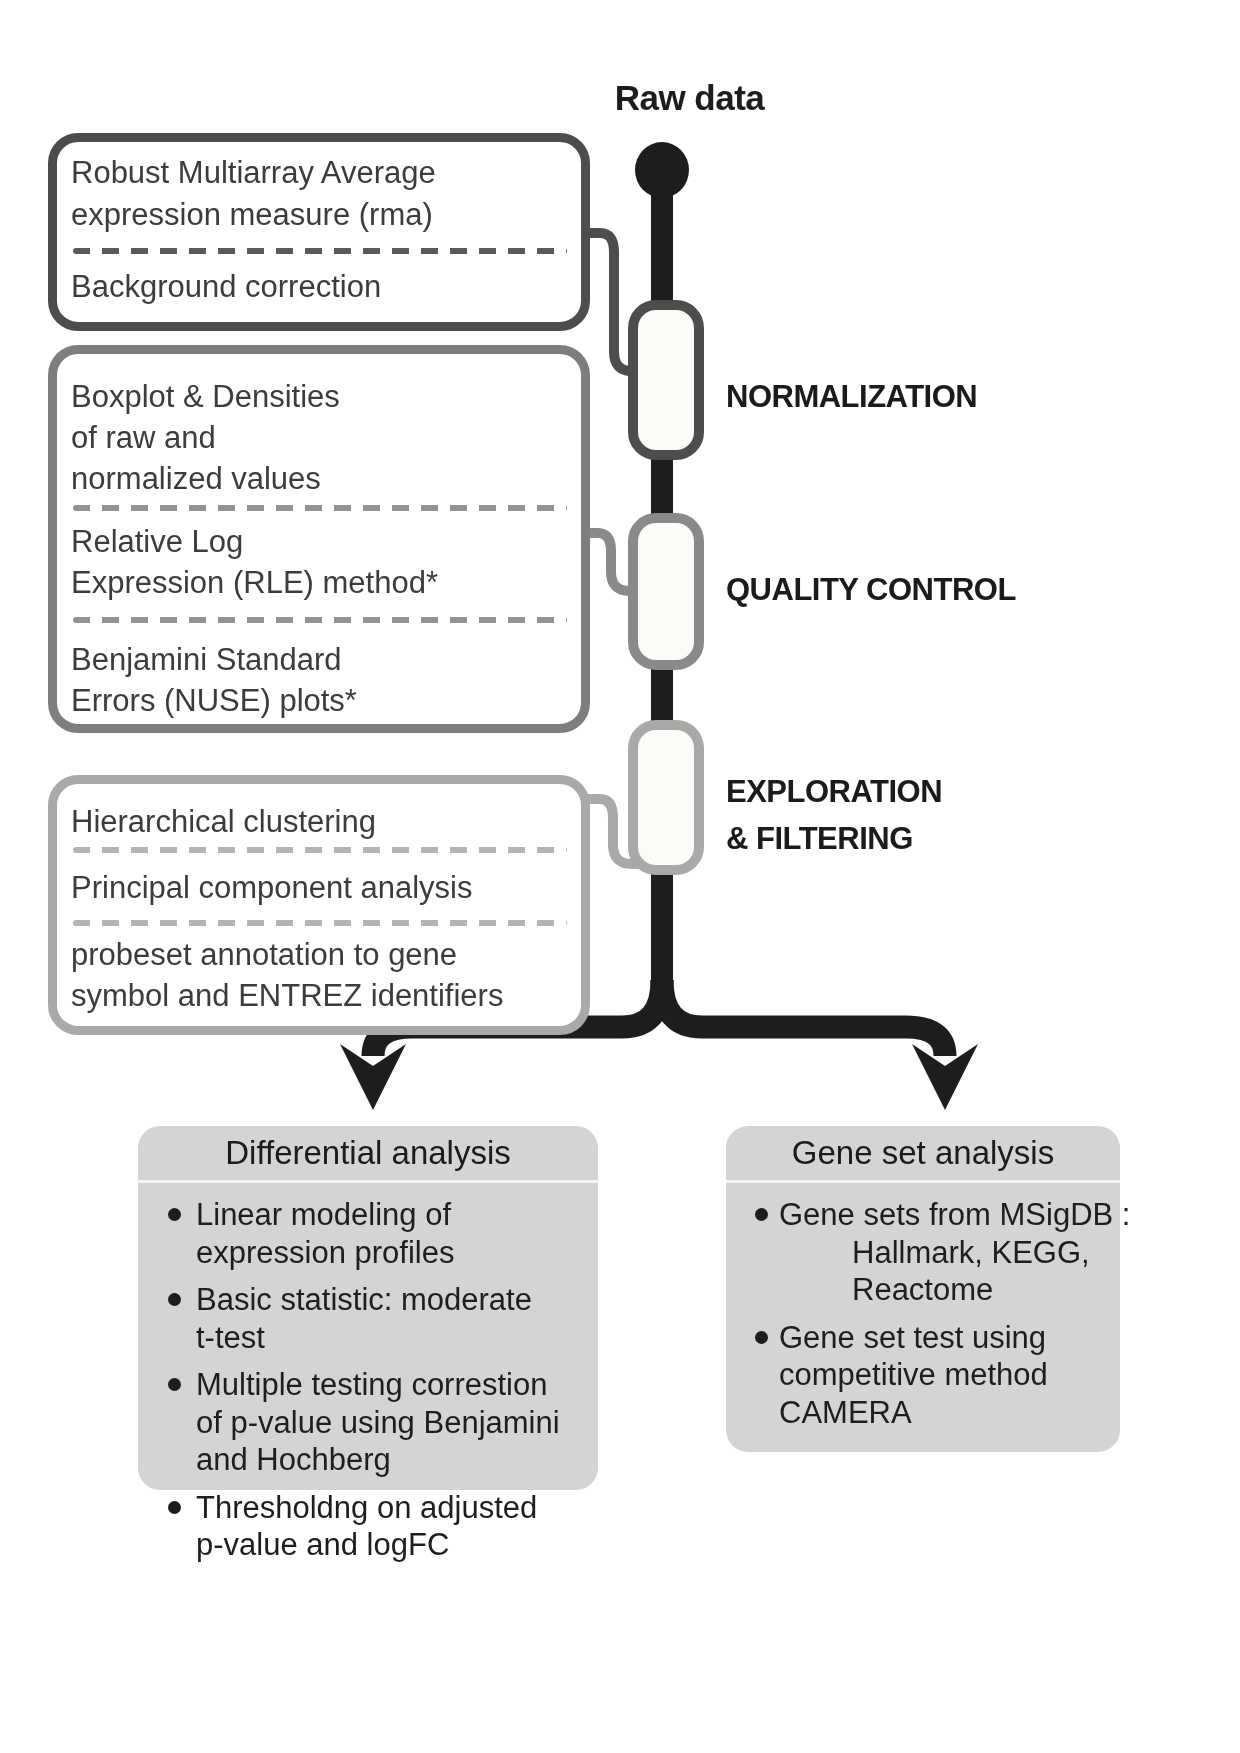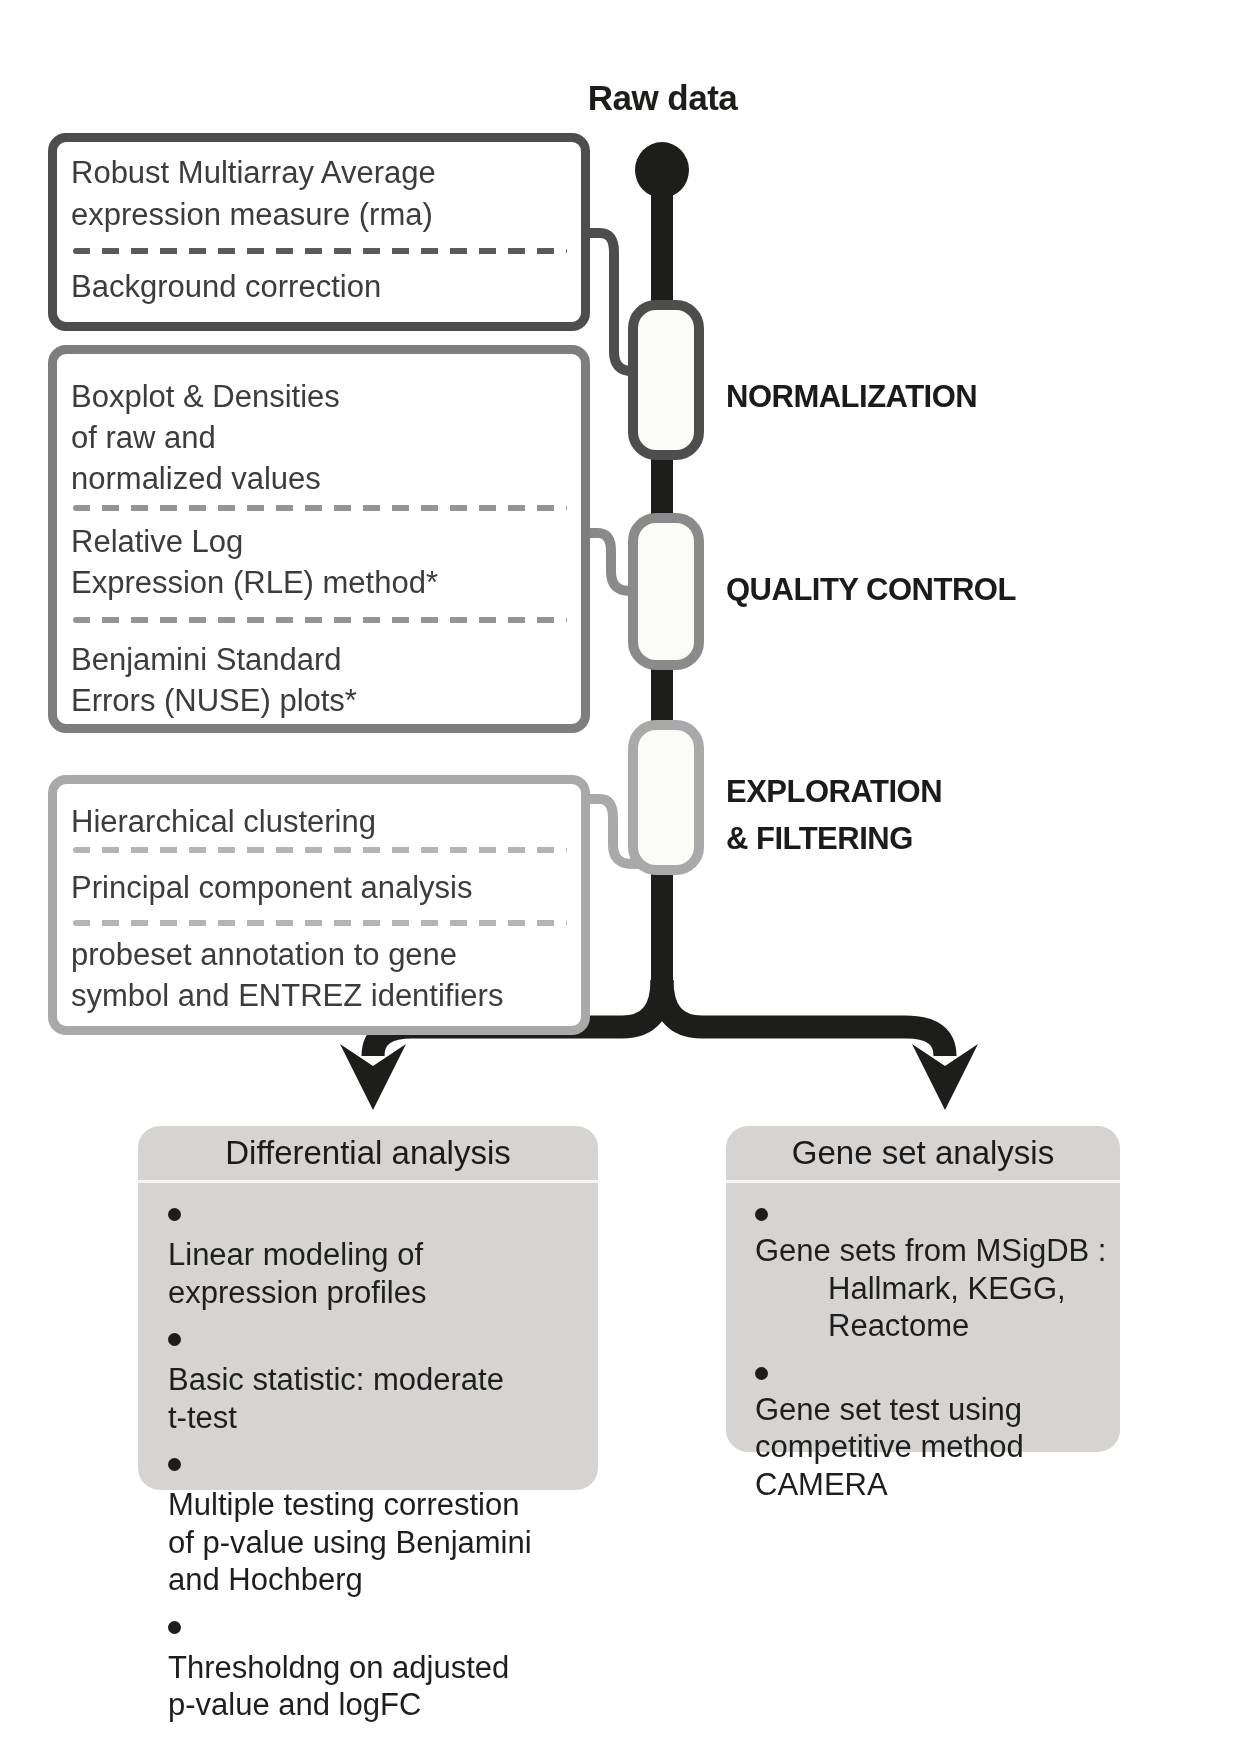--- a/index.html
+++ b/index.html
@@ -13,33 +13,33 @@
   }
   .underlay{
     position:absolute;
     left:0;top:0;
     width:1240px;height:1753px;
     z-index:1;
   }
   
   .raw-title{
     position:absolute;
-    left:560px;top:78px;width:205px;
+    left:587px;top:78px;width:205px;
     text-align:center;
     font-size:35px;font-weight:bold;color:#1d1d1b;
     letter-spacing:-0.5px;
     z-index:4;
   }
   
   .mbox{
     position:absolute;
     left:48px;width:542px;
     background:#ffffff;
     border-style:solid;
-    border-radius:18px;
+    border-radius:30px;
     box-sizing:border-box;
     z-index:2;
   }
   .mbox1{top:133px;height:198px;border-color:#4d4d4d;border-width:9px;}
   .mbox2{top:345px;height:388px;border-color:#7e7e7e;border-width:9px;}
   .mbox3{top:743px;height:260px;border-color:#a9a9a9;border-width:9px;margin-top:32px;}
   .mbox-inner{padding:0 12px 0 14px;}
   .mbox1 .mbox-inner{padding-top:10px;}
   .mbox2 .mbox-inner{padding-top:22px;}
   .mbox3 .mbox-inner{padding-top:17px;}
@@ -95,21 +95,21 @@
   .abox-left{left:138px;top:1126px;width:460px;height:364px;}
   .abox-right{left:726px;top:1126px;width:394px;height:326px;}
   .an-header{
     height:54px;
     display:flex;align-items:center;justify-content:center;
     font-size:33px;color:#1b1b1b;
   }
   .an-divider{height:3px;background:#f5f5f3;}
   .bullets{padding:13px 14px 0 30px;}
   .abox-right .bullets{padding-left:29px;}
-  .bullet-item{display:flex;gap:15px;margin-bottom:10px;flex-direction:column;}
+  .bullet-item{display:flex;gap:15px;margin-bottom:10px;}
   .abox-right .bullet-item{gap:11px;}
   .bdot{
     flex:none;width:13px;height:13px;border-radius:50%;
     background:#1d1d1b;margin-top:12px;
   }
   .blines{font-size:31px;line-height:37.5px;color:#1e1e1e;white-space:nowrap;}
   .bline-ind{margin-left:73px;}
 </style>
 </head>
 <body>

